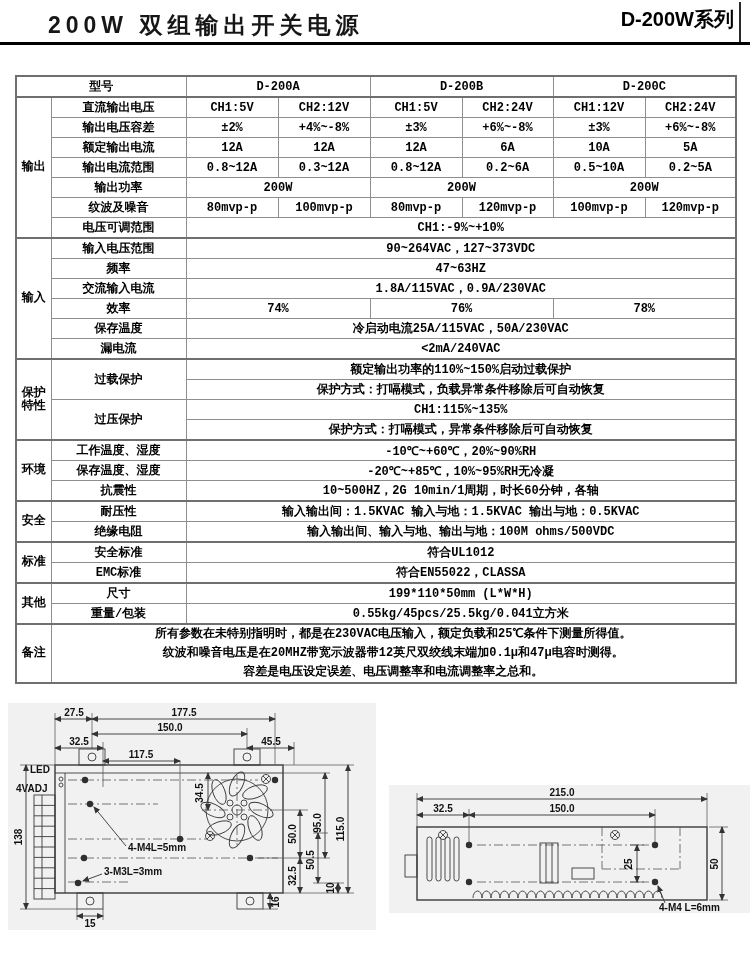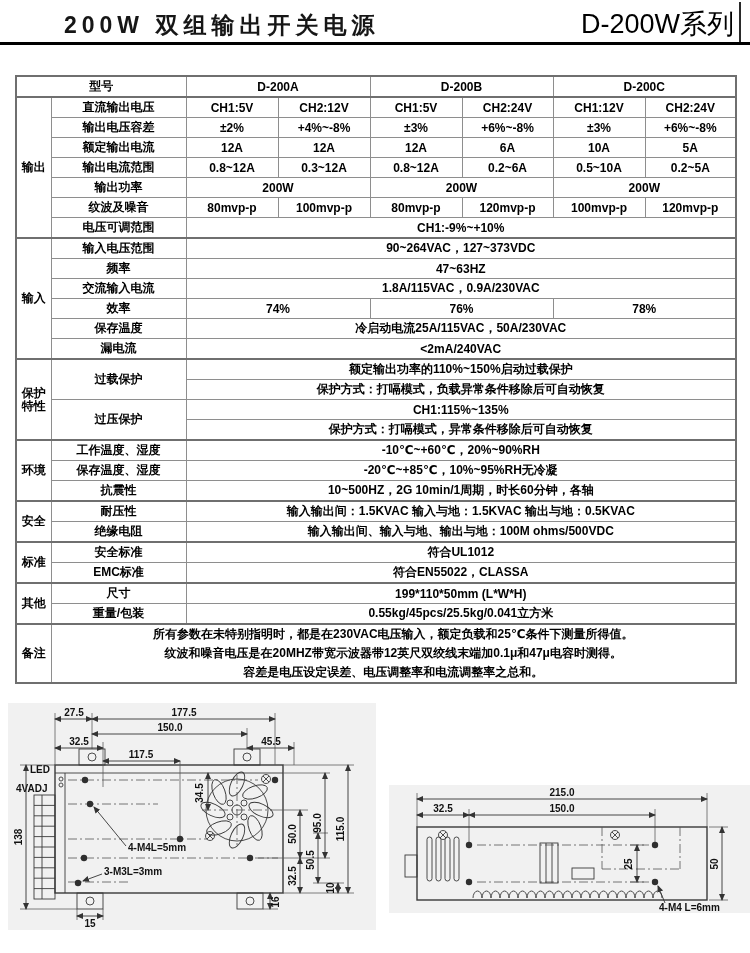--- a/index.html
+++ b/index.html
@@ -1,26 +1,26 @@
 <!DOCTYPE html>
 <html><head>
 <meta charset="utf-8">
 <style>
   html,body{margin:0;padding:0;background:#fff;}
   .page{position:relative;width:750px;height:953px;background:#fff;overflow:hidden;
         font-family:"Liberation Sans","DejaVu Sans",sans-serif;color:#000;}
   
-  .hdr-title{position:absolute;left:64px;top:10px;font-size:23px;font-weight:bold;
+  .hdr-title{position:absolute;left:48px;top:10px;font-size:23px;font-weight:bold;
              letter-spacing:5px;color:#161616;}
-  .hdr-series{position:absolute;right:16px;top:6px;font-size:27px;font-weight:normal;color:#000;}
+  .hdr-series{position:absolute;right:16px;top:6px;font-size:20px;font-weight:bold;color:#000;}
   .hdr-rule{position:absolute;left:0;top:42px;width:750px;height:3px;background:#000;}
   .hdr-vline{position:absolute;right:9px;top:2px;width:2px;height:41px;background:#2a2a2a;}
   
   table.spec{position:absolute;left:15px;top:75px;width:720px;border-collapse:collapse;
-             table-layout:fixed;border:2px solid #6f6f6f;}
+             table-layout:fixed;border:2px solid #6f6f6f;font-family:Liberation Mono, monospace;}
   table.spec td{border:1px solid #8e8e8e;height:19px;padding:0 1px;text-align:center;
                 vertical-align:middle;font-size:12px;font-weight:bold;color:#000;
                 overflow:hidden;white-space:nowrap;}
   table.spec tr.gs>td{border-top:2px solid #6f6f6f;}
   table.spec td.g{white-space:normal;line-height:13px;}
   table.spec td.remark{white-space:normal;margin-top:43px;}
   .rl{height:19px;line-height:19px;}
   
   .panel{position:absolute;background:#f1f1f1;}
   .panel-left{left:8px;top:703px;width:368px;height:227px;}

